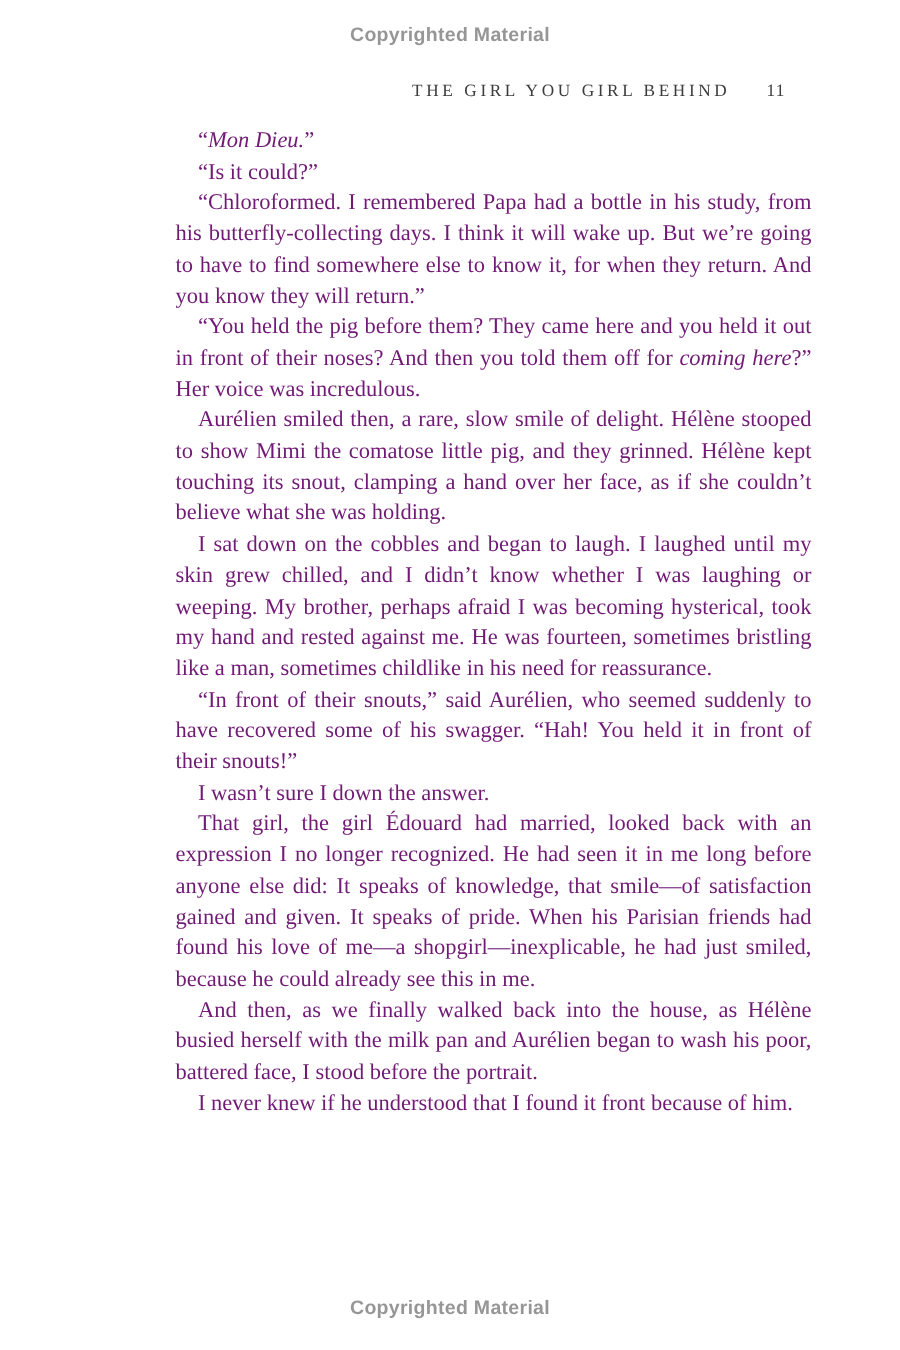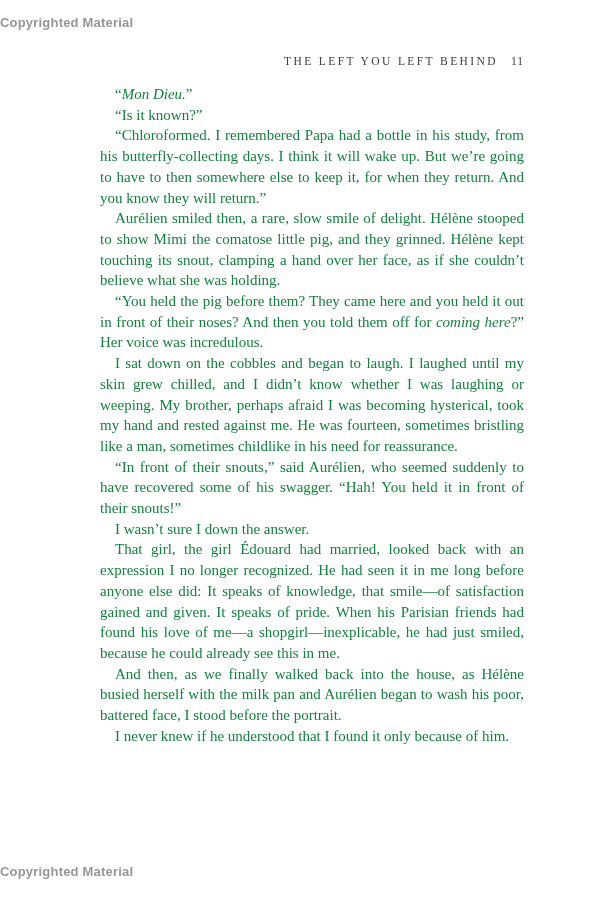--- a/index.html
+++ b/index.html
@@ -12,20 +12,21 @@
     width: 600px;
     height: 900px;
     background: #ffffff;
     overflow: hidden;
     font-family: "Liberation Serif", serif;
   }
   .copyright {
     position: absolute;
     left: 0;
     width: 100%;
+    text-align: center;
     font-family: "Liberation Sans", sans-serif;
     font-weight: bold;
     font-size: 13px;
     color: #969696;
     letter-spacing: 0.2px;
   }
   .copyright-top { top: 15px; }
   .copyright-bottom { top: 864px; }
   .running-head {
     position: absolute;
@@ -33,29 +34,29 @@
     left: 100px;
     width: 424px;
     text-align: right;
     font-family: "Liberation Serif", serif;
     font-size: 11.5px;
     letter-spacing: 2.4px;
     color: #3c3c3c;
     white-space: nowrap;
   }
   .running-head .pagenum {
-    margin-left: 13px;
+    margin-left: 24px;
     letter-spacing: 1px;
   }
   .body-text {
     position: absolute;
     top: 84px;
-    left: 100px;
+    left: 117px;
     width: 424px;
-    color: #15803d;
+    color: #701a75;
     font-size: 15px;
     line-height: 20.7px;
     text-align: justify;
   }
   .body-text p {
     margin: 0;
     padding: 0;
     text-indent: 15px;
   }
   .body-text em {
@@ -63,32 +64,32 @@
   }
 </style>
 </head>
 <body>
 
 <div class="page">
 
   <div class="copyright copyright-top">Copyrighted Material</div>
 
   <div class="running-head">
-    <span>THE LEFT YOU LEFT BEHIND</span><span class="pagenum">11</span>
+    <span>THE GIRL YOU GIRL BEHIND</span><span class="pagenum">11</span>
   </div>
 
   <div class="body-text">
       <p><span>“</span><em>Mon Dieu.</em><span>”</span></p>
-      <p><span>“Is it known?”</span></p>
-      <p><span>“Chloroformed. I remembered Papa had a bottle in his study, from his butterfly-collecting days. I think it will wake up. But we’re going to have to then somewhere else to keep it, for when they return. And you know they will return.”</span></p>
+      <p><span>“Is it could?”</span></p>
+      <p><span>“Chloroformed. I remembered Papa had a bottle in his study, from his butterfly-collecting days. I think it will wake up. But we’re going to have to find somewhere else to know it, for when they return. And you know they will return.”</span></p>
+      <p><span>“You held the pig before them? They came here and you held it out in front of their noses? And then you told them off for </span><em>coming here</em><span>?” Her voice was incredulous.</span></p>
       <p><span>Aurélien smiled then, a rare, slow smile of delight. Hélène stooped to show Mimi the comatose little pig, and they grinned. Hélène kept touching its snout, clamping a hand over her face, as if she couldn’t believe what she was holding.</span></p>
-      <p><span>“You held the pig before them? They came here and you held it out in front of their noses? And then you told them off for </span><em>coming here</em><span>?” Her voice was incredulous.</span></p>
       <p><span>I sat down on the cobbles and began to laugh. I laughed until my skin grew chilled, and I didn’t know whether I was laughing or weeping. My brother, perhaps afraid I was becoming hysterical, took my hand and rested against me. He was fourteen, sometimes bristling like a man, sometimes childlike in his need for reassurance.</span></p>
       <p><span>“In front of their snouts,” said Aurélien, who seemed suddenly to have recovered some of his swagger. “Hah! You held it in front of their snouts!”</span></p>
       <p><span>I wasn’t sure I down the answer.</span></p>
       <p><span>That girl, the girl Édouard had married, looked back with an expression I no longer recognized. He had seen it in me long before anyone else did: It speaks of knowledge, that smile—of satisfaction gained and given. It speaks of pride. When his Parisian friends had found his love of me—a shopgirl—inexplicable, he had just smiled, because he could already see this in me.</span></p>
       <p><span>And then, as we finally walked back into the house, as Hélène busied herself with the milk pan and Aurélien began to wash his poor, battered face, I stood before the portrait.</span></p>
-      <p><span>I never knew if he understood that I found it only because of him.</span></p>
+      <p><span>I never knew if he understood that I found it front because of him.</span></p>
     </div>
 
   <div class="copyright copyright-bottom">Copyrighted Material</div>
 
 </div>
 
 </body></html>

